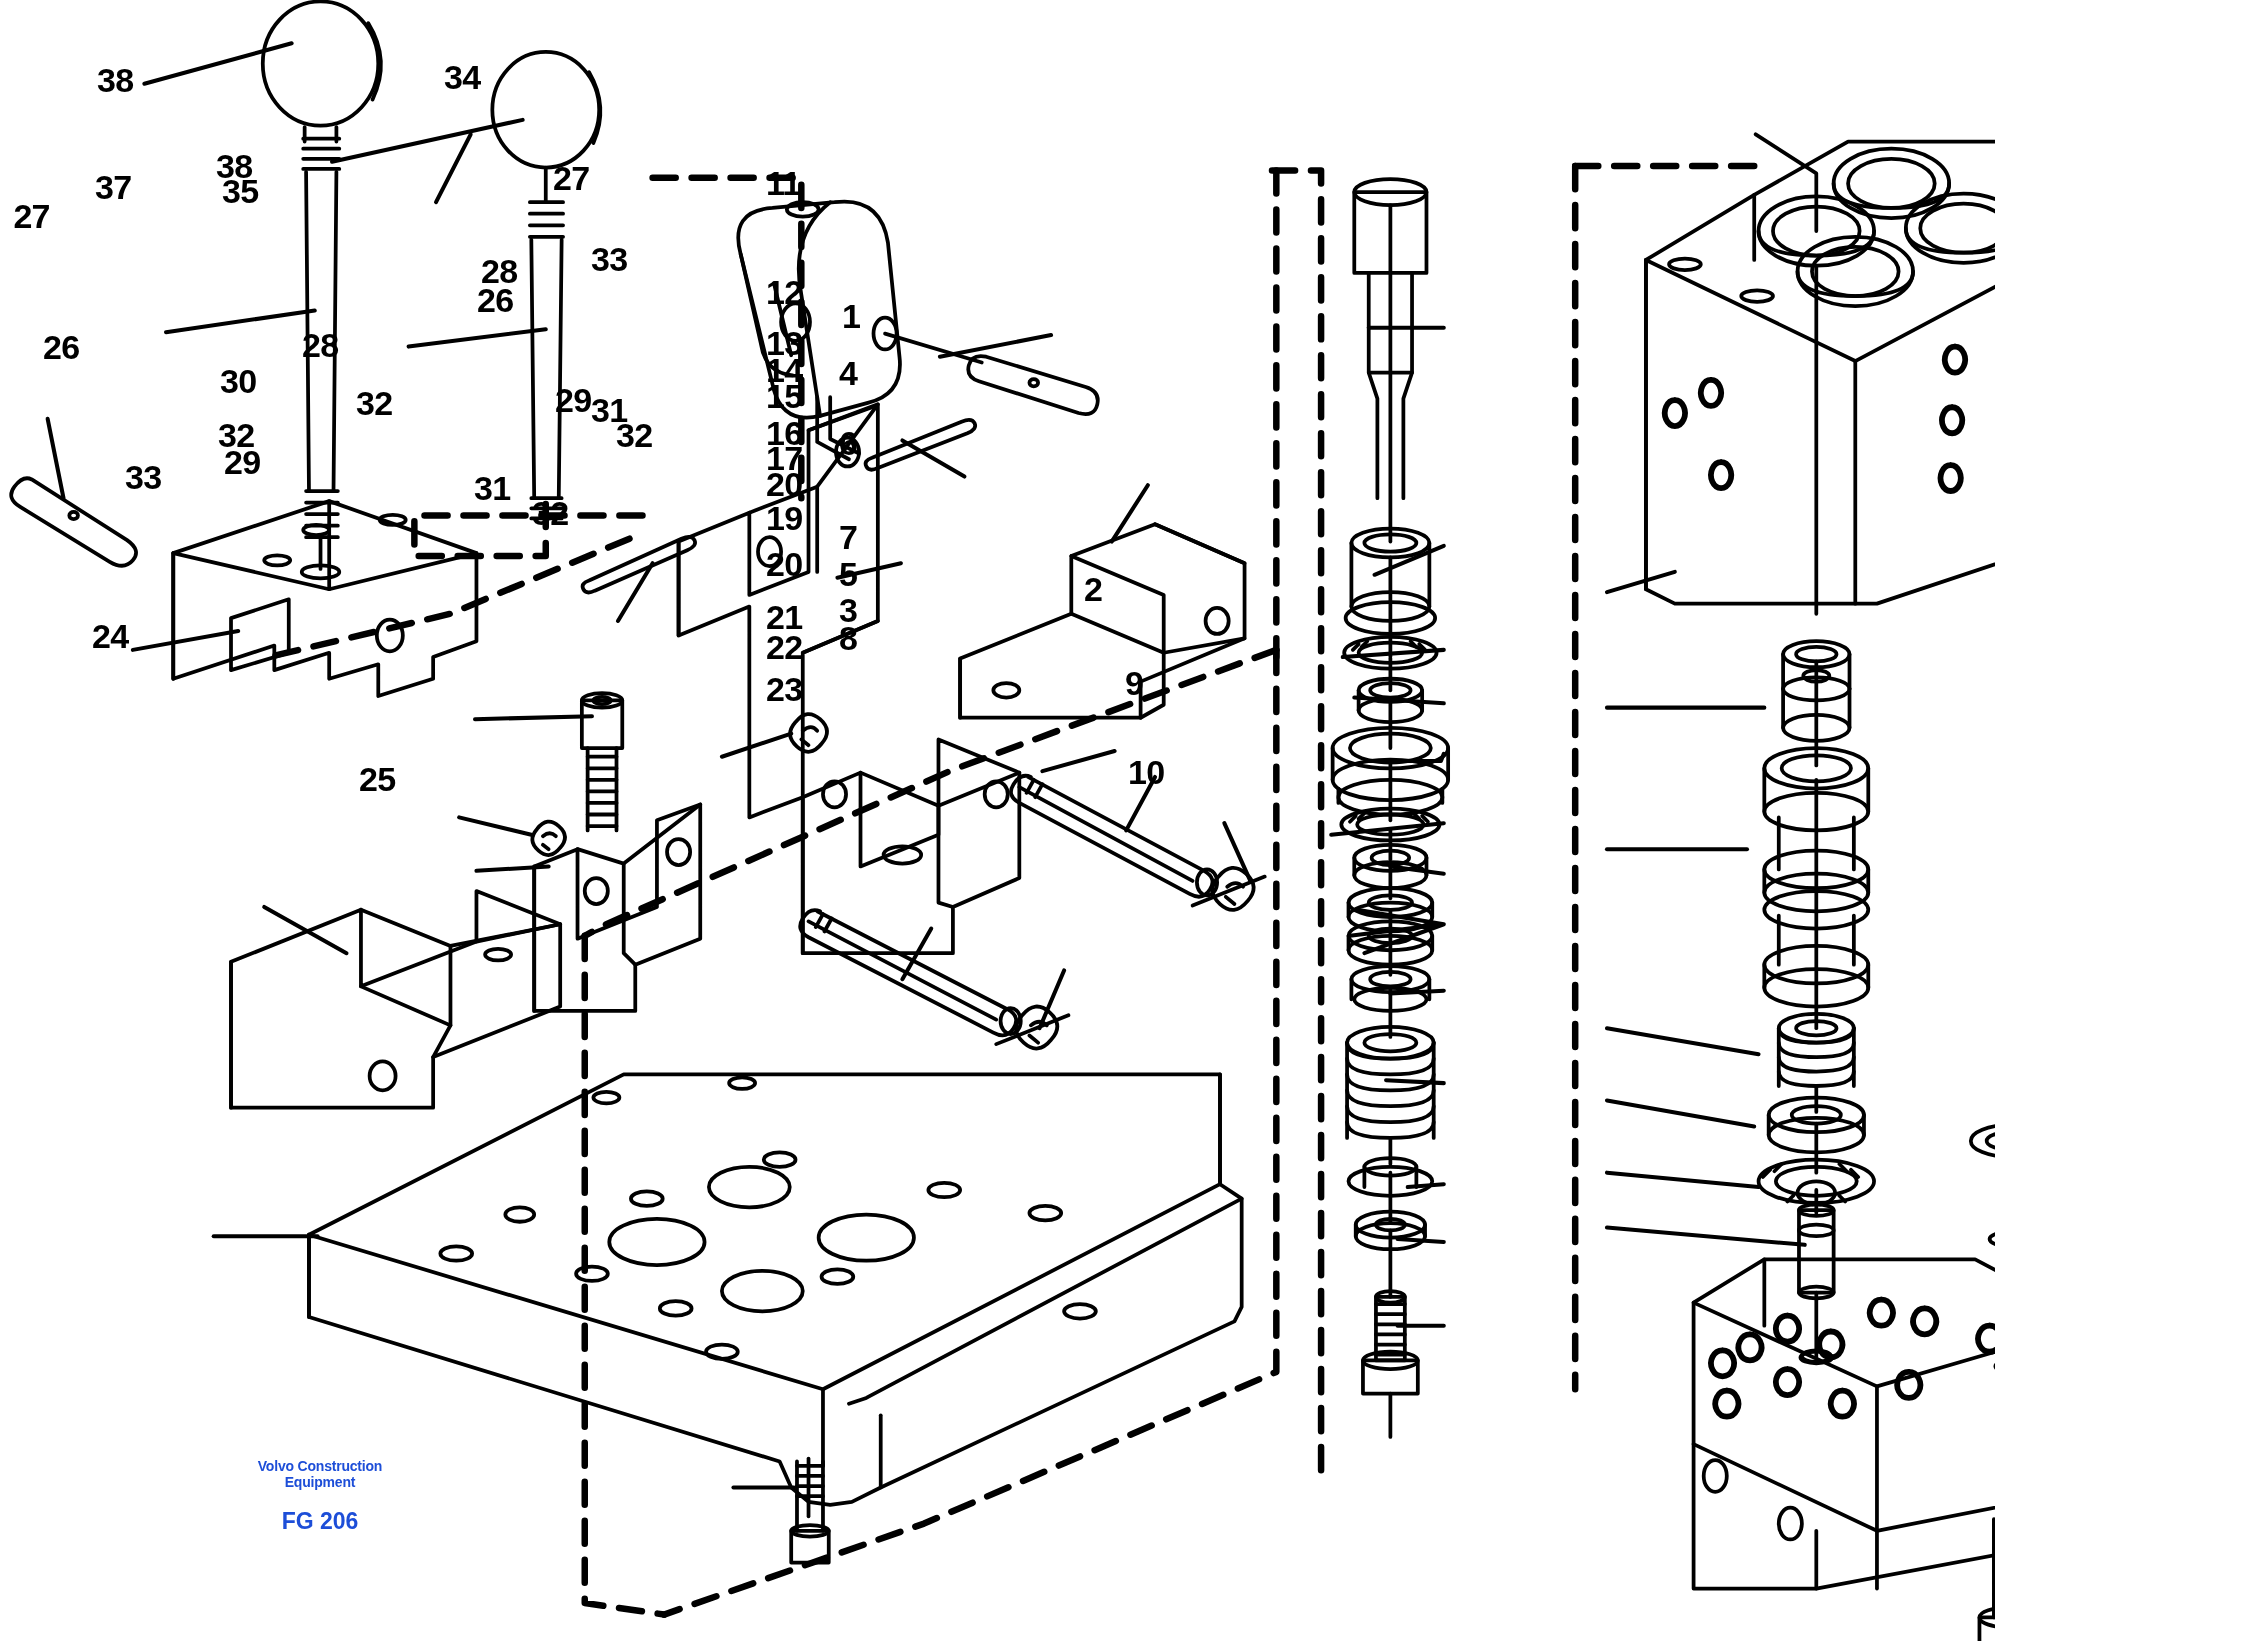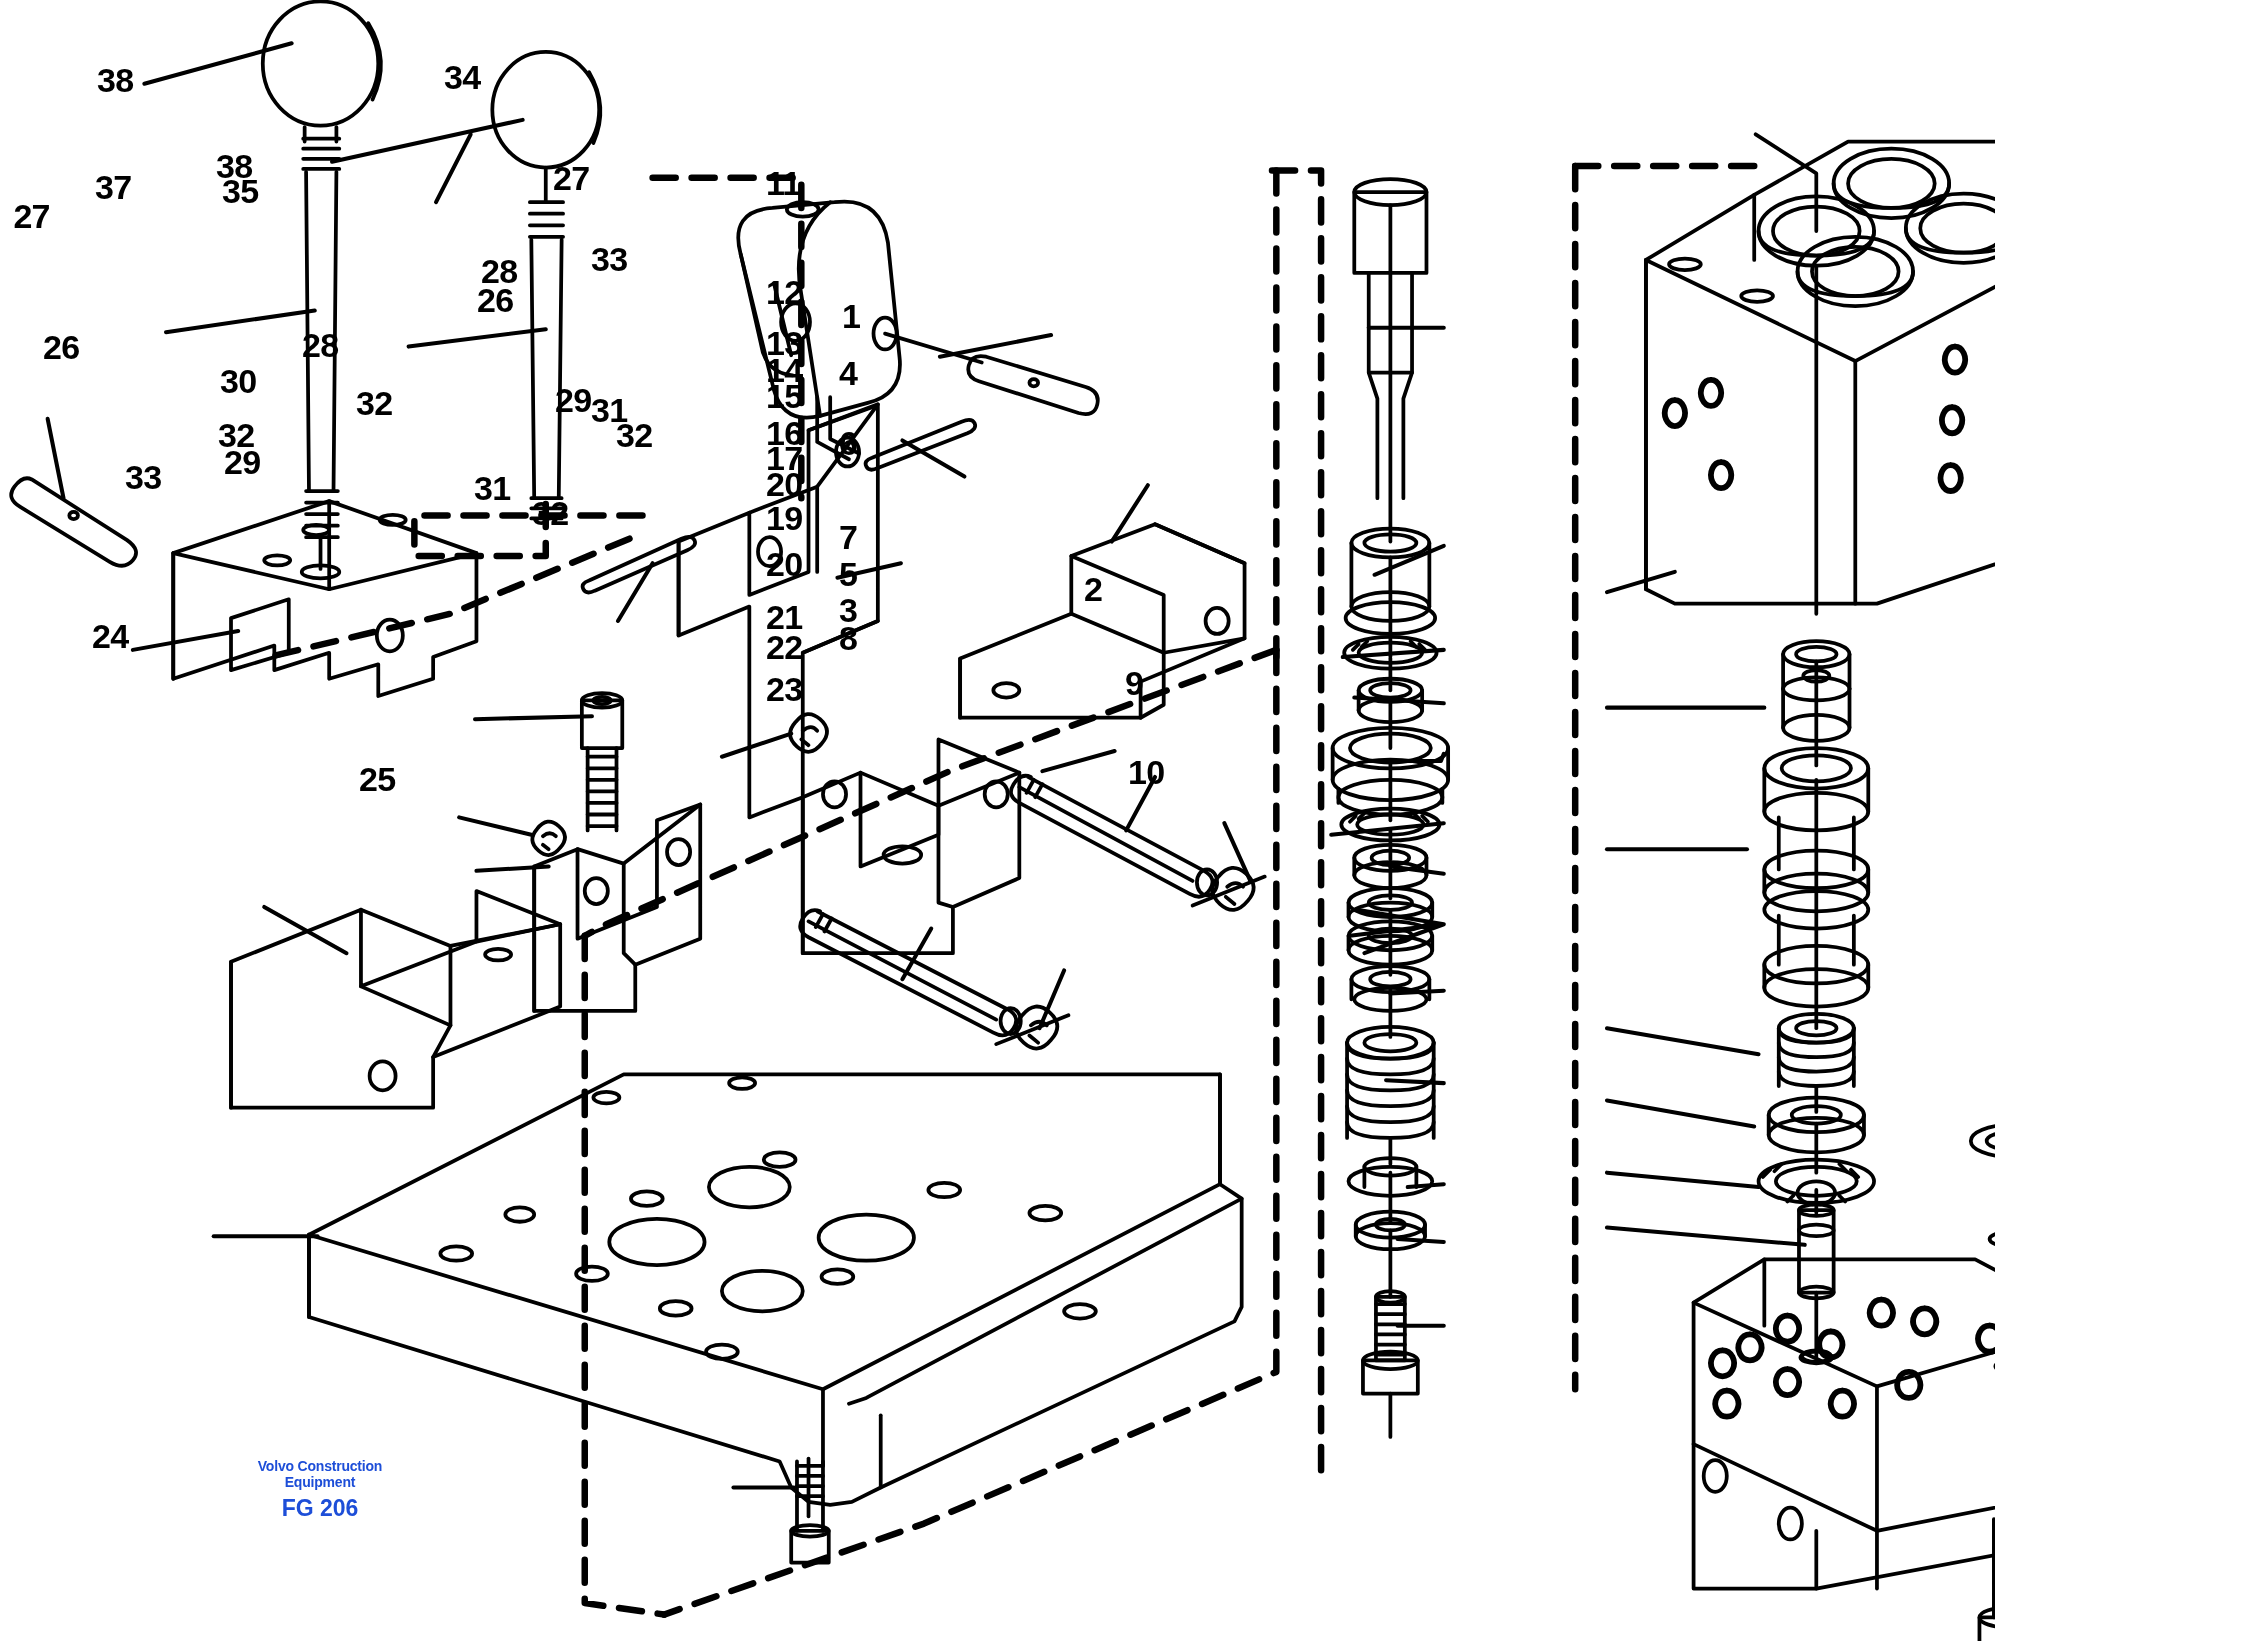--- a/index.html
+++ b/index.html
@@ -4,21 +4,21 @@
 <style>
   html,body{margin:0;padding:0;background:#fff;}
   body{font-family:"Liberation Sans",sans-serif;}
   #page{position:relative;width:1995px;height:1642px;background:#fff;overflow:hidden;}
   #art{position:absolute;left:0;top:0;width:2261px;height:1642px;}
   .lbl{position:absolute;font-family:"Liberation Sans",sans-serif;font-weight:bold;
        color:#000;font-size:34px;line-height:1;letter-spacing:-0.7px;white-space:nowrap;}
   .logo{position:absolute;text-align:center;color:#1d4ed8;font-weight:bold;
         font-family:"Liberation Sans",sans-serif;}
   .logo .l1{font-size:14px;line-height:1.15;letter-spacing:-0.2px;}
-  .logo .l2{font-size:23px;margin-top:5px;letter-spacing:0px;}
+  .logo .l2{font-size:23px;margin-top:18px;letter-spacing:0px;}
 </style>
 </head>
 <body>
 
 <div id="page">
 
 <svg id="art" viewBox="0 0 1566 1137" preserveAspectRatio="none" xmlns="http://www.w3.org/2000/svg">
   <rect x="0" y="0" width="1566" height="1137" fill="#ffffff"></rect>
   <g fill="none" stroke="#000" stroke-width="2.6" stroke-linecap="round" stroke-linejoin="round">
 

